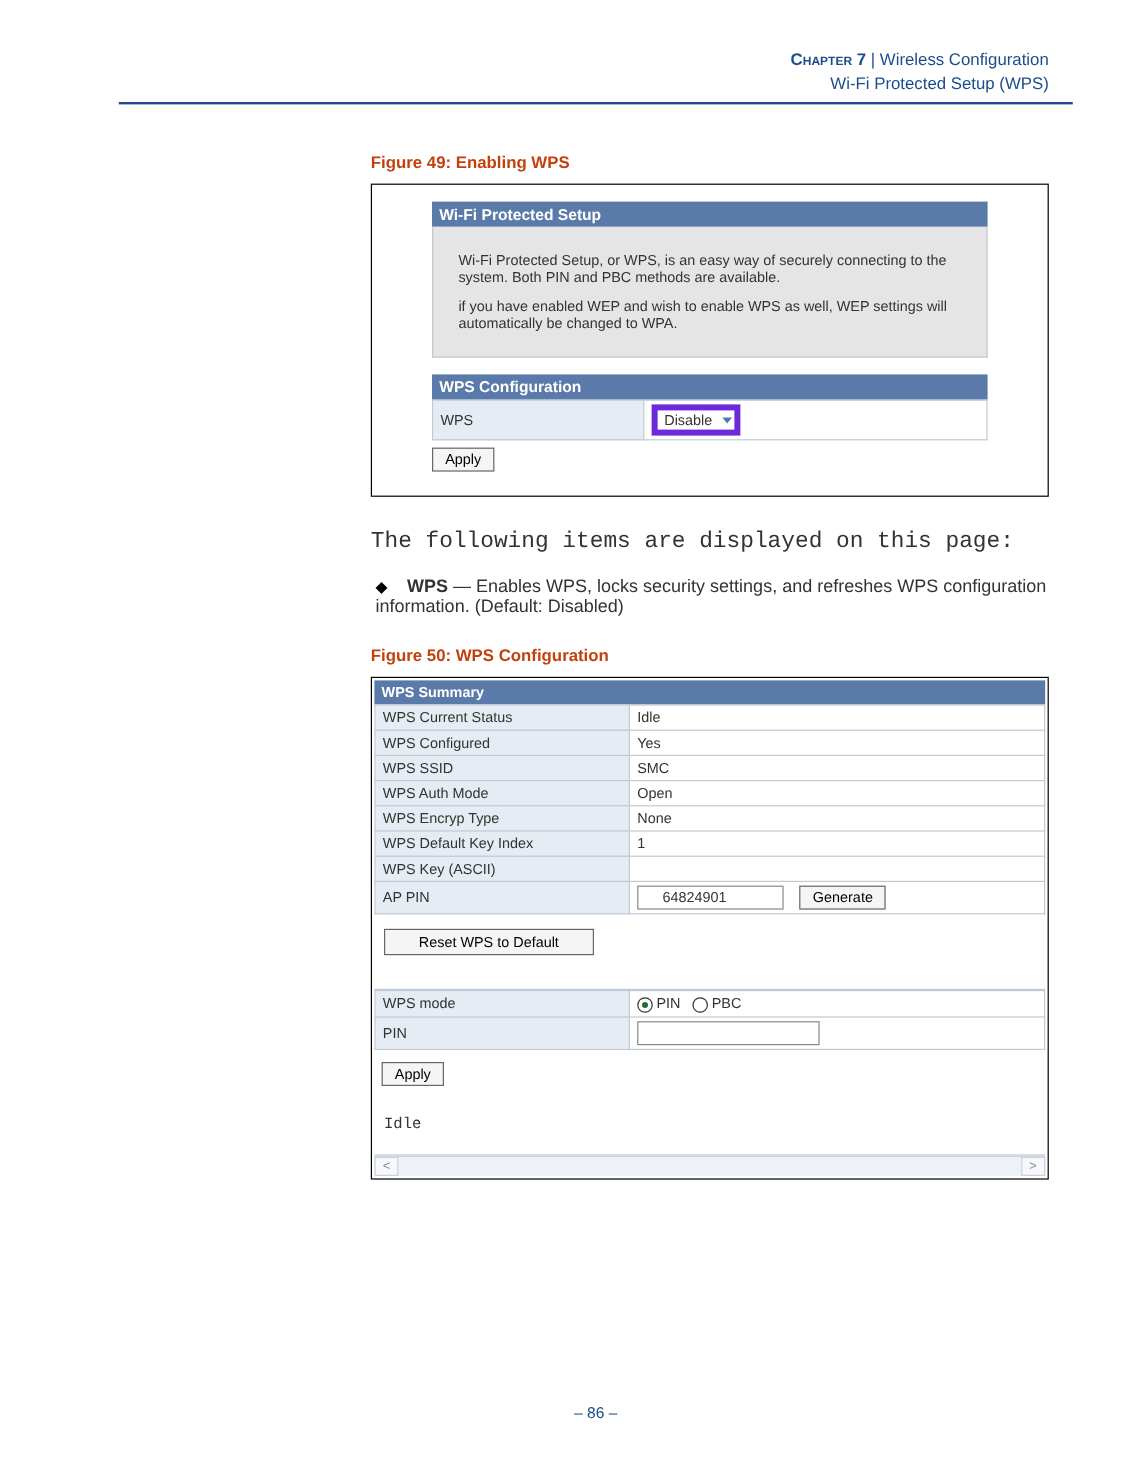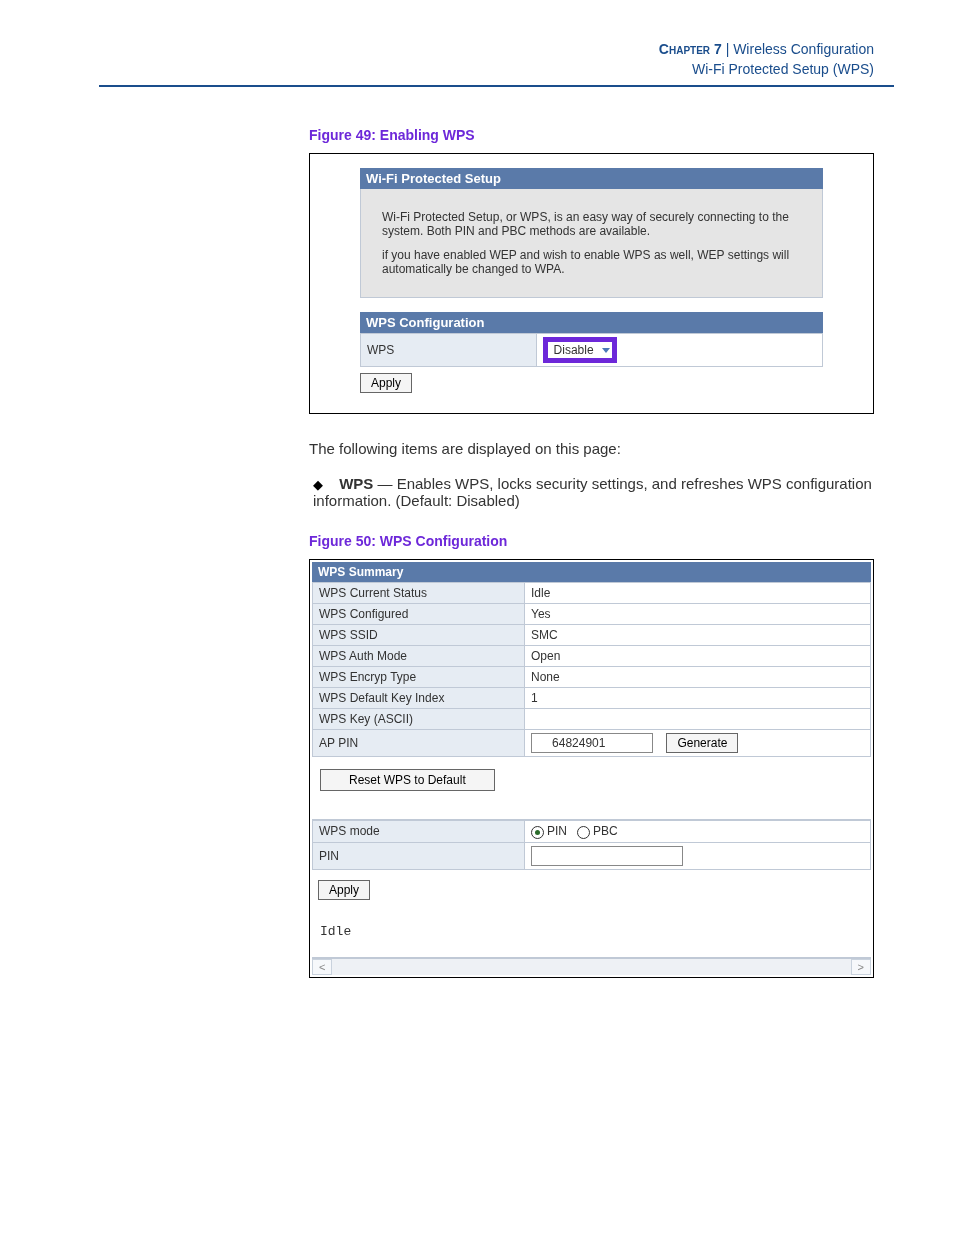--- a/index.html
+++ b/index.html
@@ -29,21 +29,21 @@
   .header-rule {
     border: none;
     border-top: 2px solid #1a4d8c;
     margin: 6px 0 40px 0;
   }
   .content {
     margin-left: 210px;
     margin-right: 20px;
   }
   .fig-caption {
-    color: #6d28d9;
+    color: #c2410c;
     font-weight: bold;
     font-size: 14px;
     margin: 0 0 10px 0;
   }
   .figure-box {
     border: 1px solid #000;
     padding: 14px 50px 20px 50px;
     background: #fff;
   }
   .figure-box.tight { padding: 2px; }
@@ -119,21 +119,21 @@
     position: relative;
   }
   .radio.checked::after {
     content: "";
     position: absolute;
     width: 5px; height: 5px;
     background: #2a6b2a;
     border-radius: 50%;
     top: 3px; left: 3px;
   }
-  .body-text { font-size: 15px; margin: 26px 0 18px 0; }
+  .body-text { font-size: 19px; margin: 26px 0 18px 0; font-family: Liberation Mono, monospace; }
   ul.diamond { list-style: none; padding: 0; margin: 0 0 24px 0; }
   ul.diamond li::before { content: "◆"; color: #000; margin-right: 12px; font-size: 13px; }
   ul.diamond li { font-size: 15px; padding-left: 4px; }
   .status-area {
     background: #fff;
     font-family: Courier, monospace;
     font-size: 13px;
     padding: 6px 8px 18px 8px;
     border-bottom: 1px solid #c0c9d6;
   }
@@ -277,13 +277,14 @@
 
       <div class="status-area">Idle</div>
       <div class="scrollbar">
         <span>&lt;</span>
         <span>&gt;</span>
       </div>
     </div>
 
   </div>
 
+  <div class="page-number">–  86  –</div>
 </div>
 
 </body></html>

